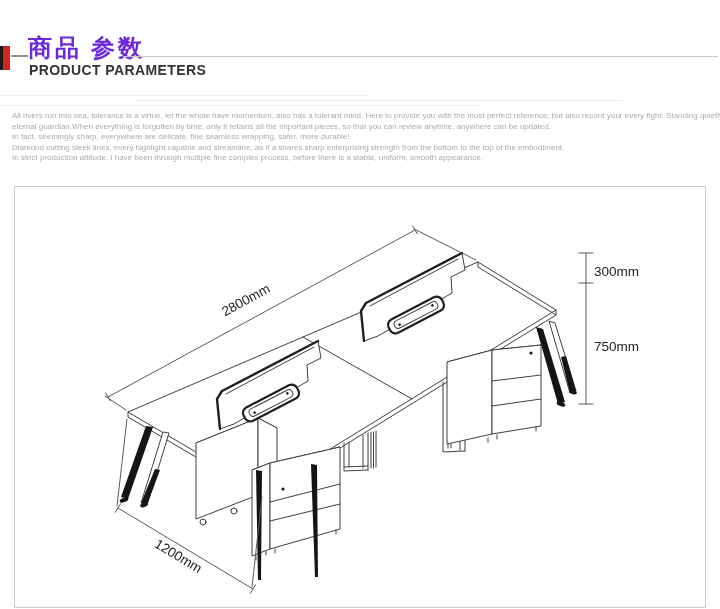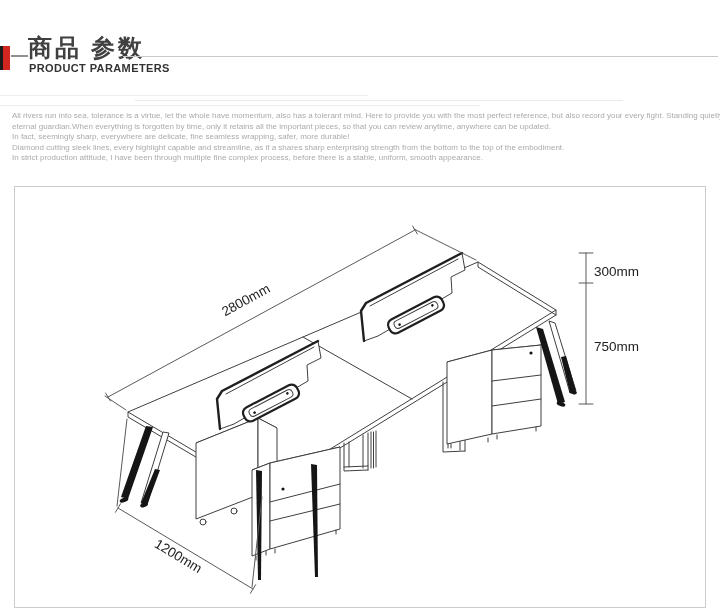--- a/index.html
+++ b/index.html
@@ -6,22 +6,22 @@
   .page{position:relative;width:720px;height:609px;background:#fff;overflow:hidden;
         font-family:"Liberation Sans",sans-serif;}
   .abs{position:absolute;}
 
   
   .hdr-icon{left:0;top:46px;width:10px;height:24px;display:flex;}
   .hdr-icon .blk{width:3px;height:100%;background:#1a1a1a;}
   .hdr-icon .red{width:7px;height:100%;}
   .hdr-dash{left:11px;top:55px;width:17px;height:2px;background:#8f8f8f;}
   .hdr-title{left:28px;top:35px;font-family:"Liberation Serif",serif;font-weight:bold;
-             font-size:24px;letter-spacing:3px;color:#404040;white-space:nowrap;line-height:26px;}
-  .hdr-sub{left:29px;top:62px;font-size:11px;font-weight:bold;letter-spacing:0.4px;color:#333;white-space:nowrap;}
+             font-size:24px;letter-spacing:3px;color:#6d28d9;white-space:nowrap;line-height:26px;}
+  .hdr-sub{left:29px;top:62px;font-size:14px;font-weight:bold;letter-spacing:0.4px;color:#333;white-space:nowrap;}
   .hdr-rule{left:123px;top:56px;width:595px;height:1px;background:#c9c9c9;}
 
   
   .fl1{left:0;top:95px;width:368px;height:1px;background:#ededed;}
   .fl2{left:135px;top:100px;width:488px;height:1px;background:#e9e9e9;}
   .fl3{left:0;top:105px;width:480px;height:1px;background:#ededed;}
 
   
   .desc{left:12px;top:111px;color:#ababab;font-size:8px;line-height:10.5px;white-space:nowrap;}
 

